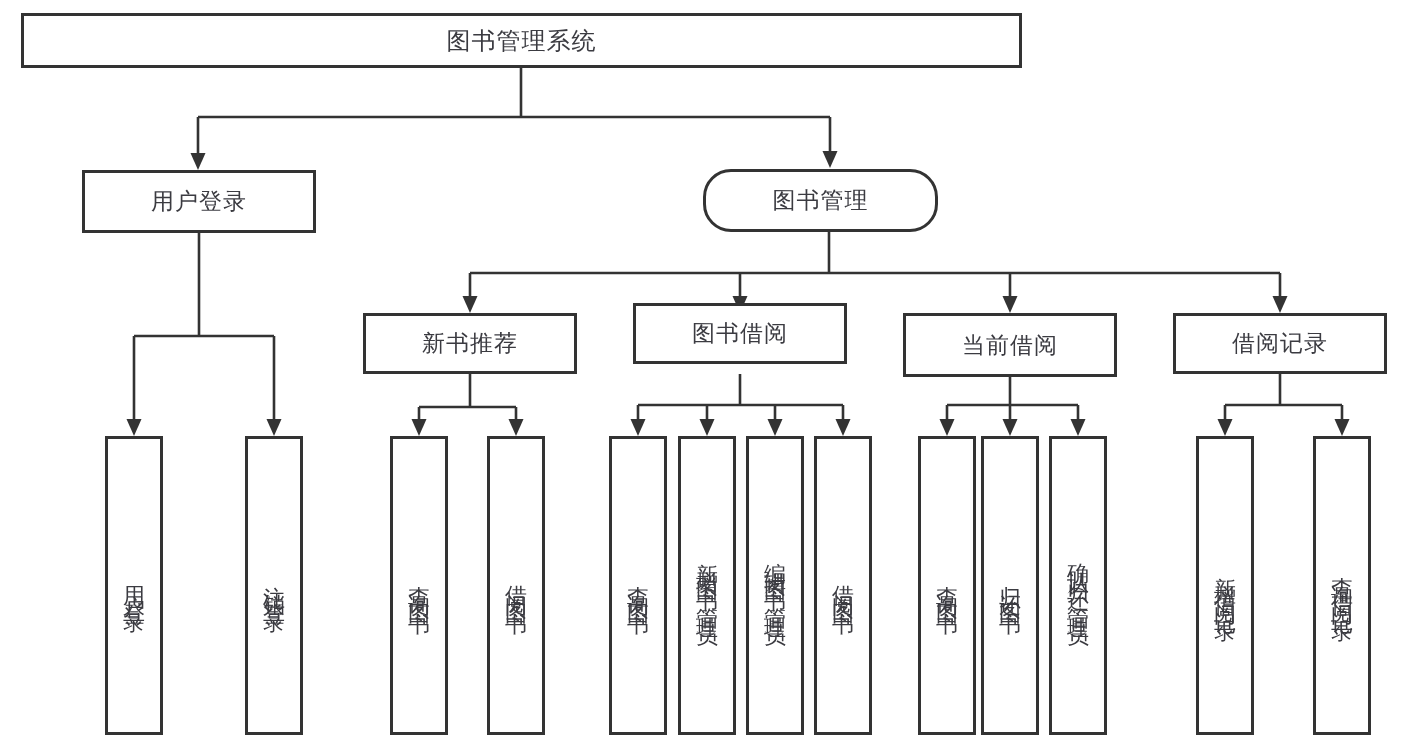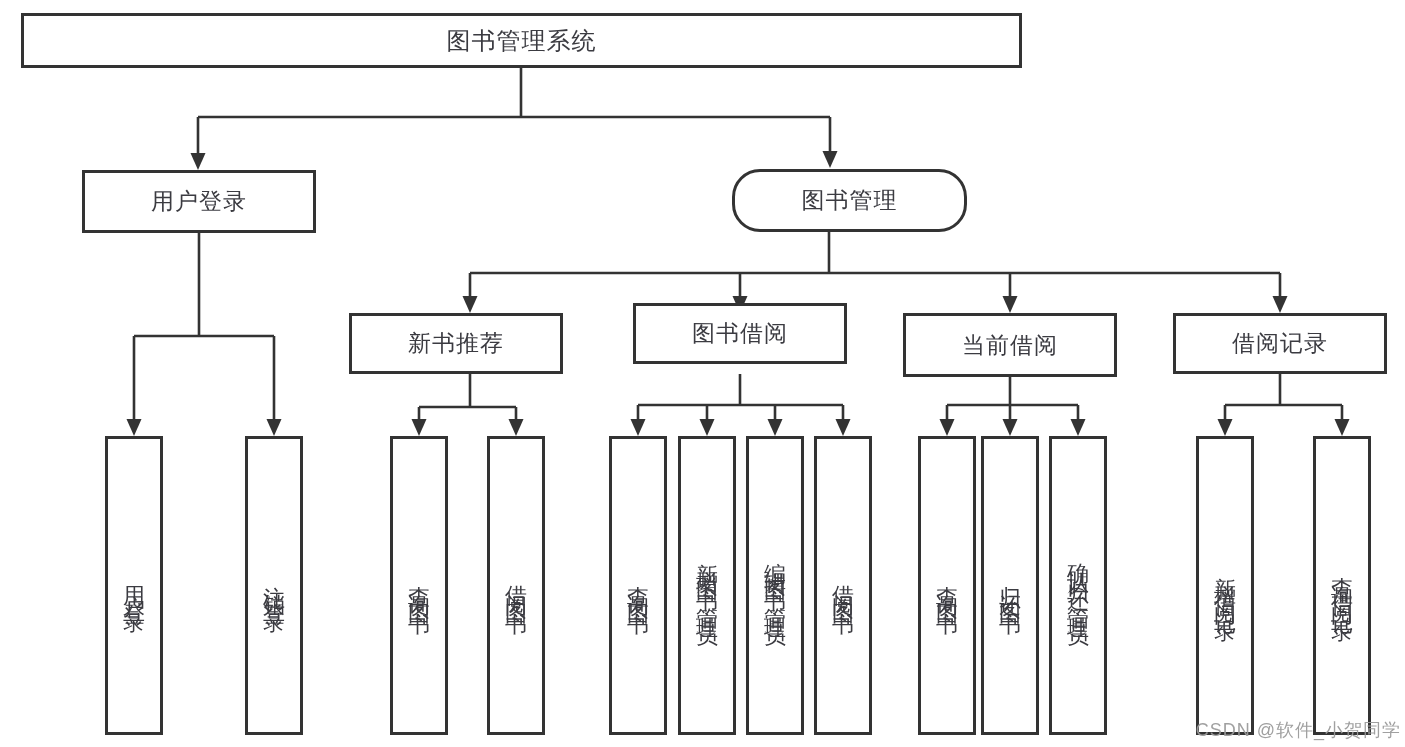--- a/index.html
+++ b/index.html
@@ -93,25 +93,25 @@
     </g>
   </svg>
 
   <div class="node h-node root-node" style="left:21px;top:13px;width:1001px;height:55px;">
     <span>图书管理系统</span>
   </div>
 
   <div class="node h-node" style="left:82px;top:170px;width:234px;height:63px;">
     <span>用户登录</span>
   </div>
-  <div class="node h-node" style="left:732px;top:169px;width:235px;height:63px;border-radius:28px;">
+  <div class="node h-node" style="left:703px;top:169px;width:235px;height:63px;border-radius:28px;">
     <span>图书管理</span>
   </div>
 
-  <div class="node h-node" style="left:349px;top:313px;width:214px;height:61px;">
+  <div class="node h-node" style="left:363px;top:313px;width:214px;height:61px;">
     <span>新书推荐</span>
   </div>
   <div class="node h-node" style="left:633px;top:303px;width:214px;height:61px;">
     <span>图书借阅</span>
   </div>
   <div class="node h-node" style="left:903px;top:313px;width:214px;height:64px;">
     <span>当前借阅</span>
   </div>
   <div class="node h-node" style="left:1173px;top:313px;width:214px;height:61px;">
     <span>借阅记录</span>
@@ -150,15 +150,14 @@
   <div class="node leaf" style="left:1049px;top:436px;width:58px;height:299px;">
     <span>确认归还（管理员）</span>
   </div>
   <div class="node leaf" style="left:1196px;top:436px;width:58px;height:299px;">
     <span>新增借阅记录</span>
   </div>
   <div class="node leaf" style="left:1313px;top:436px;width:58px;height:299px;">
     <span>查询借阅记录</span>
   </div>
 
-  <div id="watermark">CSDN @软件_小贺同学</div>
 
 </div>
 
 </body></html>

